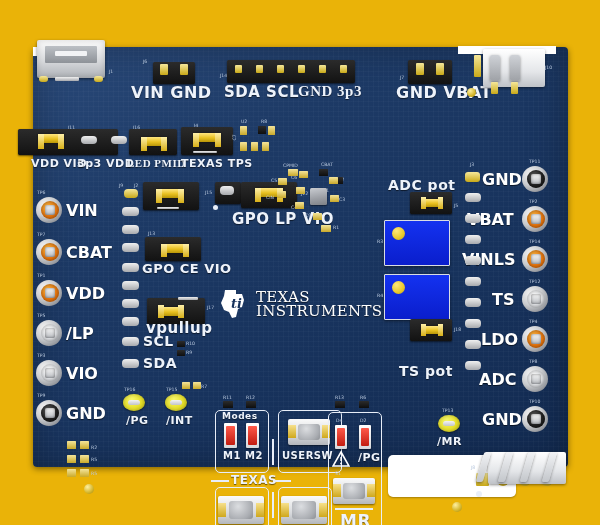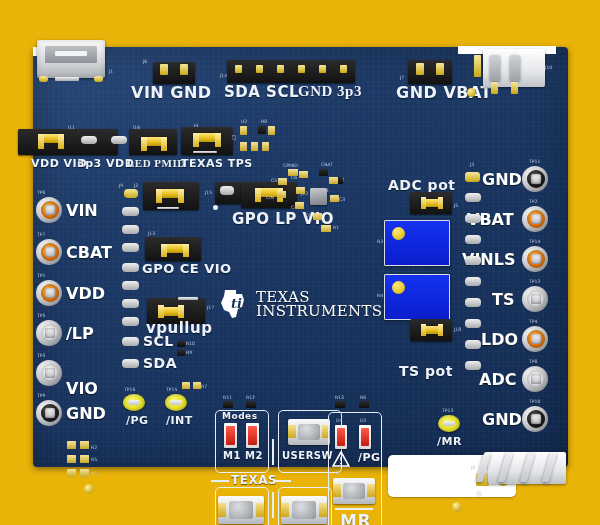--- a/index.html
+++ b/index.html
@@ -312,21 +312,21 @@
           <div class="slot"></div>
       </div>
       <div class="tp-label" style="left:33px;top:277px;font-size:16px;">/LP</div>
 
       <div class="ref" style="left:4px;top:306px;">TP3</div>
       <div class="tp white" style="left:3px;top:313px;">
         <div class="ring"></div>
           <div class="cup"></div>
           <div class="slot"></div>
       </div>
-      <div class="tp-label" style="left:33px;top:317px;font-size:16px;margin-top:15px;">VIO</div>
+      <div class="tp-label" style="left:33px;top:317px;font-size:16px;">VIO</div>
 
       <div class="ref" style="left:4px;top:346px;">TP9</div>
       <div class="tp black" style="left:3px;top:353px;">
         <div class="ring"></div>
           <div class="cup"></div>
           <div class="slot"></div>
       </div>
       <div class="tp-label" style="left:33px;top:357px;font-size:16px;">GND</div>
     </div>
 

